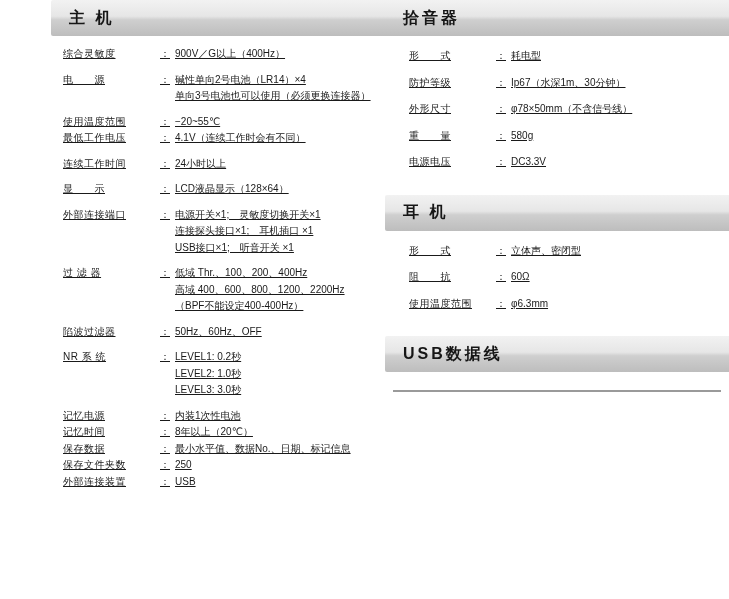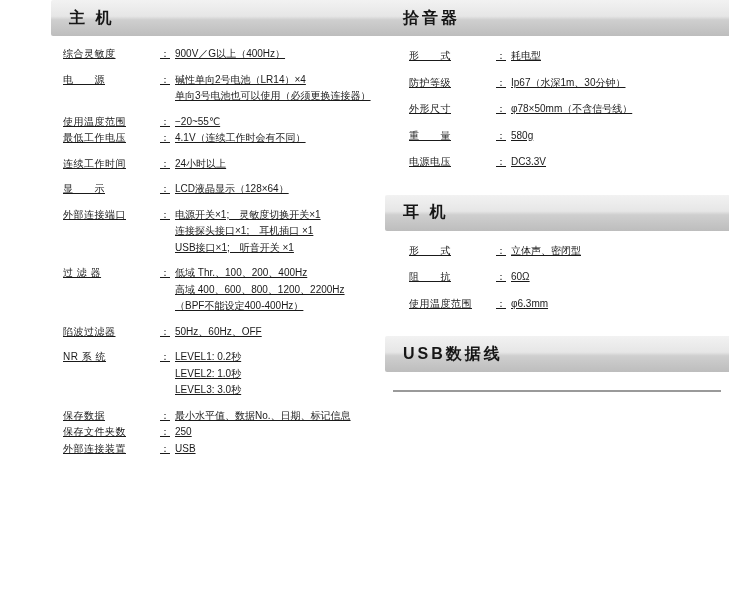--- a/index.html
+++ b/index.html
@@ -217,20 +217,30 @@
           </tr>
           <tr>
             <td class="lbl"></td>
             <td class="colon"></td>
             <td class="val">LEVEL3:  3.0秒</td>
           </tr>
           <tr>
               <td colspan="3" style="height:7px"></td>
             </tr>
           <tr>
+            <td class="lbl">记忆电源</td>
+            <td class="colon">：</td>
+            <td class="val">内装1次性电池</td>
+          </tr>
+          <tr>
+            <td class="lbl">记忆时间</td>
+            <td class="colon">：</td>
+            <td class="val">8年以上（20℃）</td>
+          </tr>
+          <tr>
             <td class="lbl">保存数据</td>
             <td class="colon">：</td>
             <td class="val">最小水平值、数据No.、日期、标记信息</td>
           </tr>
           <tr>
             <td class="lbl">保存文件夹数</td>
             <td class="colon">：</td>
             <td class="val">250</td>
           </tr>
           <tr>

